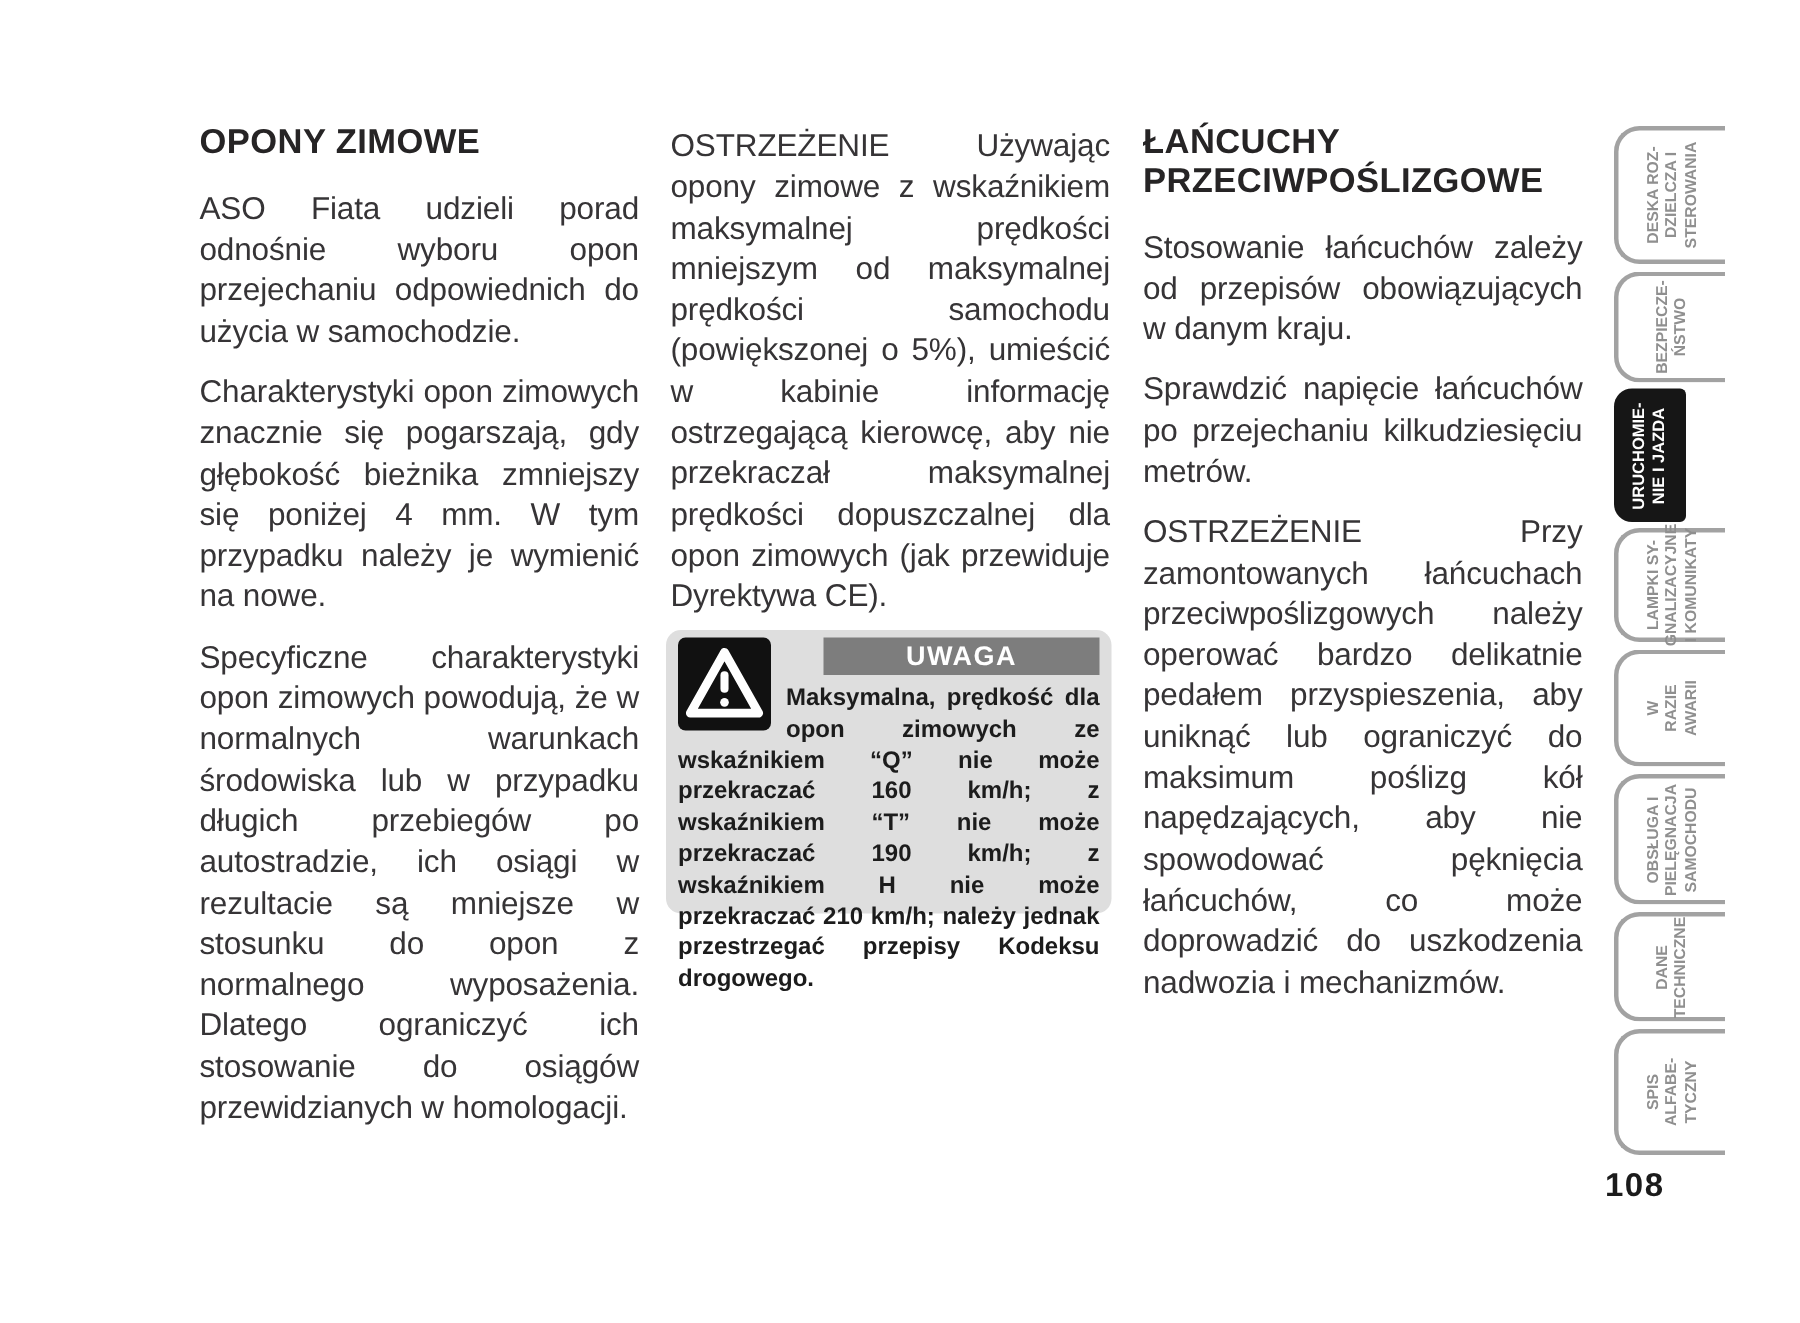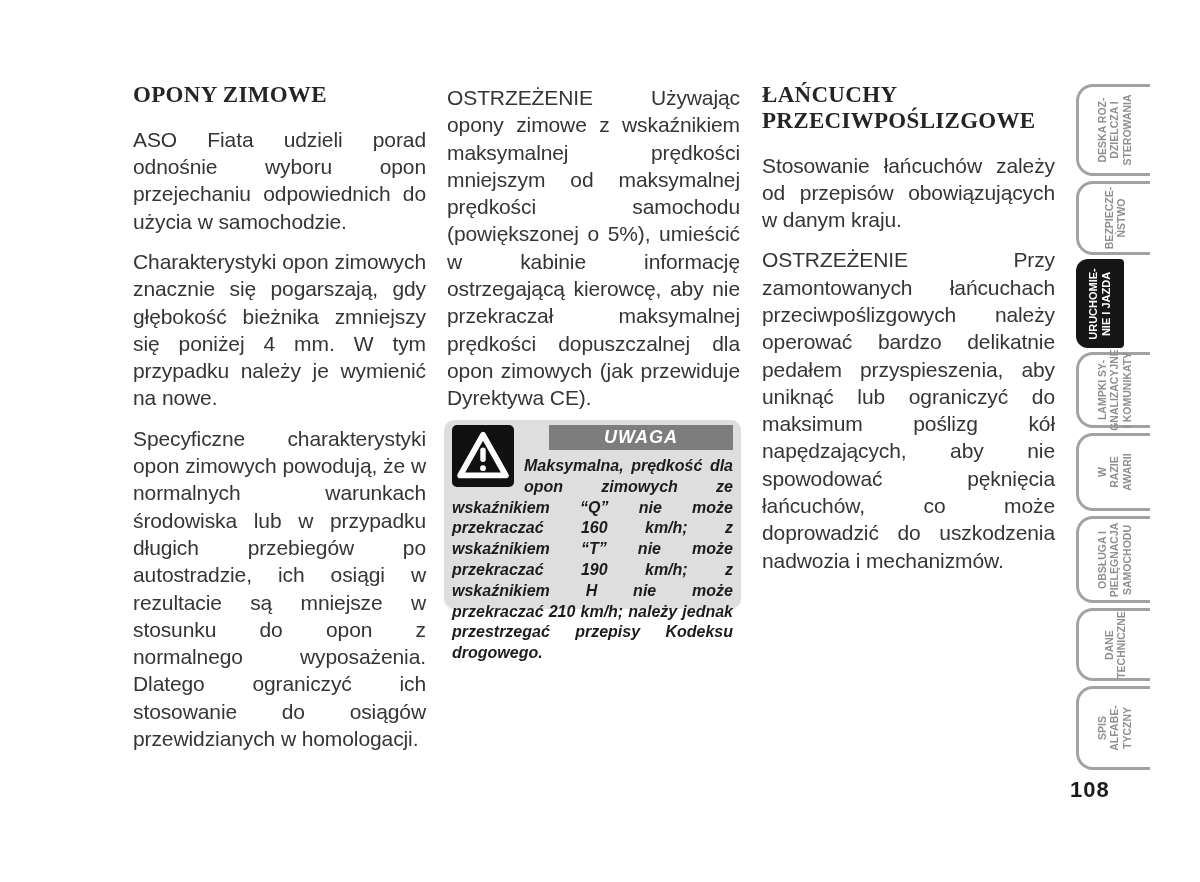--- a/index.html
+++ b/index.html
@@ -7,38 +7,38 @@
     width:1200px;height:882px;position:relative;background:#ffffff;
     font-family:"Liberation Sans", sans-serif;color:#2e2c2d;overflow:hidden;
   }
   .col{position:absolute;width:293px;top:82px;}
   .col p{
     margin:0 0 13px 0;font-size:21px;line-height:1.3;text-align:justify;
     color:#363436;letter-spacing:-0.1px;
   }
   h1.section{
     font-size:23px;font-weight:bold;color:#262425;margin:0 0 18px 0;
-    letter-spacing:0.3px;line-height:1.12;font-family:Liberation Serif, serif;
+    letter-spacing:0.3px;line-height:1.12;
   }
   
   .warnbox{
     position:absolute;left:444px;top:420px;width:297px;height:189px;
     background:#dedede;border-radius:10px;padding:5px 8px;box-sizing:border-box;
   }
   .warnbox .icon-sq{
     float:left;width:62px;height:62px;background:#111111;border-radius:5px;
     margin:0 10px 2px 0;display:flex;align-items:center;justify-content:center;
   }
   .warnbox .hdr{
     height:25px;background:#7d7d7d;margin-left:97px;margin-bottom:6px;
     display:flex;align-items:center;justify-content:center;
-    color:#ffffff;font-weight:bold;font-style:italic;font-size:18px;letter-spacing:1px;
+    color:#ffffff;font-weight:bold;font-size:18px;letter-spacing:1px;
   }
   .warnbox .btext{
-    font-size:16px;line-height:1.3;font-weight:bold;font-style:italic;
+    font-size:16px;line-height:1.3;font-weight:bold;
     text-align:justify;color:#1c1c1c;
   }
   
   .sidebar{position:absolute;left:1076px;top:0;width:78px;height:882px;}
   .tab{
     position:absolute;left:0;width:74px;box-sizing:border-box;
     border:3px solid #a2a2a2;border-right:none;border-radius:17px 0 0 17px;
   }
   .tab .rot{
     position:absolute;left:50%;top:50%;
@@ -78,20 +78,21 @@
       <circle cx="32" cy="46.5" r="3.4" fill="#ffffff"></circle>
     </svg>
   </div>
   <div class="hdr">UWAGA</div>
   <div class="btext">Maksymalna, prędkość dla opon zimowych ze wskaźnikiem “Q” nie może przekraczać 160 km/h; z wskaźnikiem “T” nie może przekraczać 190 km/h; z wskaźnikiem H nie może przekraczać 210 km/h; należy jednak przestrzegać przepisy Kodeksu drogowego.</div>
 </div>
 
 <div class="col" style="left:762px;">
   <h1 class="section">ŁAŃCUCHY PRZECIWPOŚLIZGOWE</h1>
   <p>Stosowanie łańcuchów zależy od przepisów obowiązujących w danym kraju.</p>
+  <p>Sprawdzić napięcie łańcuchów po przejechaniu kilkudziesięciu metrów.</p>
   <p>OSTRZEŻENIE Przy zamontowanych łańcuchach przeciwpoślizgowych należy operować bardzo delikatnie pedałem przyspieszenia, aby uniknąć lub ograniczyć do maksimum poślizg kół napędzających, aby nie spowodować pęknięcia łańcuchów, co może doprowadzić do uszkodzenia nadwozia i mechanizmów.</p>
 </div>
 
 <div class="sidebar">
   <div class="tab" style="top:84px;height:92px;">
     <span class="rot">DESKA ROZ-
 DZIELCZA I
 STEROWANIA</span>
   </div>
   <div class="tab" style="top:181px;height:74px;">

